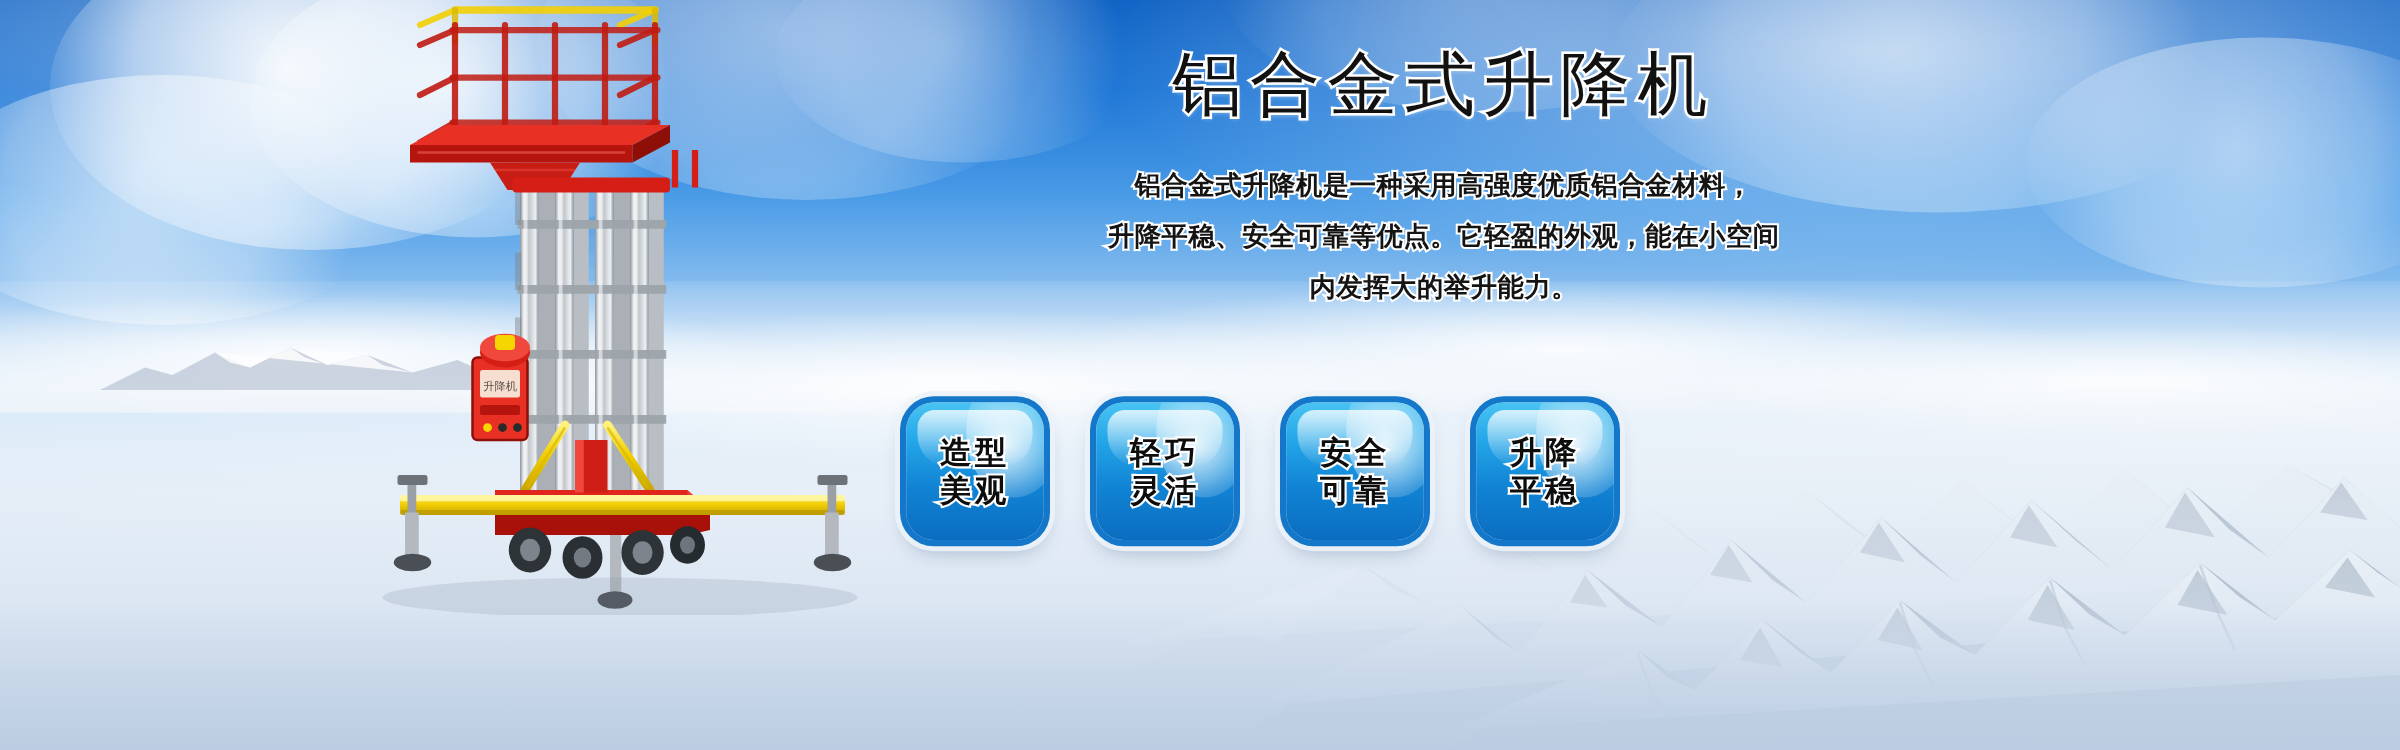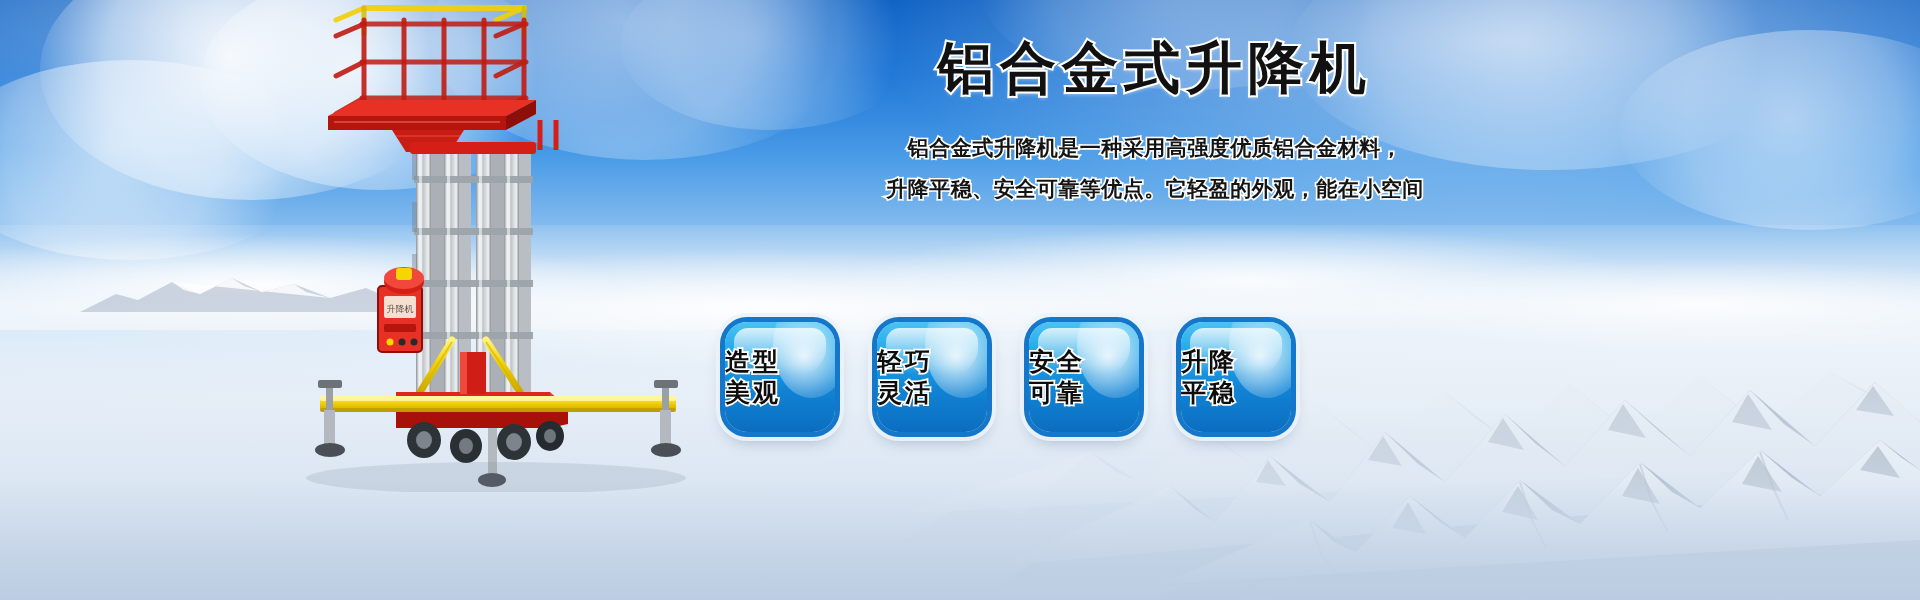--- a/index.html
+++ b/index.html
@@ -64,21 +64,21 @@
   
   .slope {
     position:absolute; left:0; bottom:0; width:1920px; height:120px;
     background:linear-gradient(180deg, rgba(199,214,232,.0) 0%, rgba(193,209,229,.55) 45%, rgba(186,203,225,.9) 100%);
   }
 
   
   .copy { position:absolute; left:760px; top:40px; width:790px; }
 
   .headline {
-    font-size:56px; font-weight:bold; line-height:1.0;
+    font-size:56px; font-weight:normal; line-height:1.0;
     letter-spacing:6px;
     text-align:center;
     color:#111111;
     -webkit-text-stroke:4px #ffffff;
     paint-order:stroke fill;
     text-shadow:0 2px 4px rgba(255,255,255,.6);
     white-space:nowrap;
   }
   .headline-wrap { position:relative; height:82px; }
 
@@ -123,21 +123,21 @@
     content:"";
     position:absolute; right:-14%; top:-26%;
     width:70%; height:95%;
     border-radius:50%;
     background:radial-gradient(circle at 40% 60%, rgba(255,255,255,.85) 0%, rgba(255,255,255,.25) 48%, rgba(255,255,255,0) 72%);
     pointer-events:none;
   }
   .feat-label {
     position:absolute; inset:0;
     display:flex; flex-direction:column;
-    justify-content:center;
+    align-items:center; justify-content:center;
     font-size:25px; font-weight:bold; line-height:31px;
     letter-spacing:3px;
     color:#0d0d0d;
     -webkit-text-stroke:3.4px #ffffff;
     paint-order:stroke fill;
     z-index:3;
   }
   .feat-label span { display:block; }
 
   
@@ -424,20 +424,21 @@
     </svg>
   </div>
 
   <div class="copy">
     <div class="headline-wrap">
       <div class="headline">铝合金式升降机</div>
     </div>
     <div class="desc">
       <p>铝合金式升降机是一种采用高强度优质铝合金材料，</p>
       <p>升降平稳、安全可靠等优点。它轻盈的外观，能在小空间</p>
+      <p>内发挥大的举升能力。</p>
     </div>
   </div>
 
   <div class="features">
     <div class="feat">
       <div class="feat-label">
         <span>造型</span>
         <span>美观</span>
       </div>
     </div>

